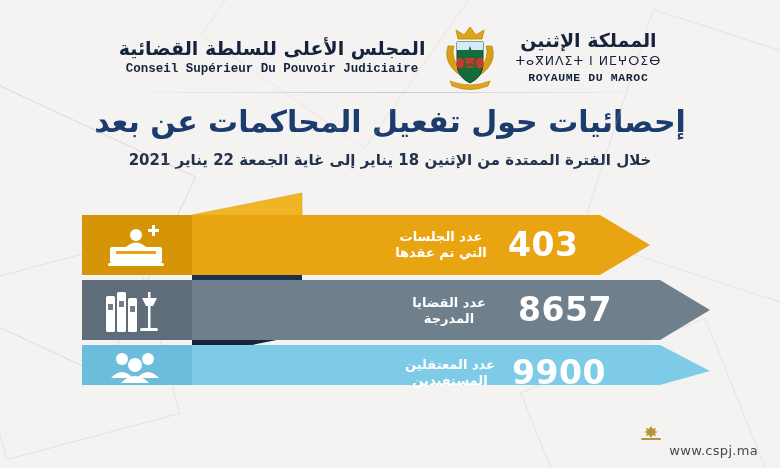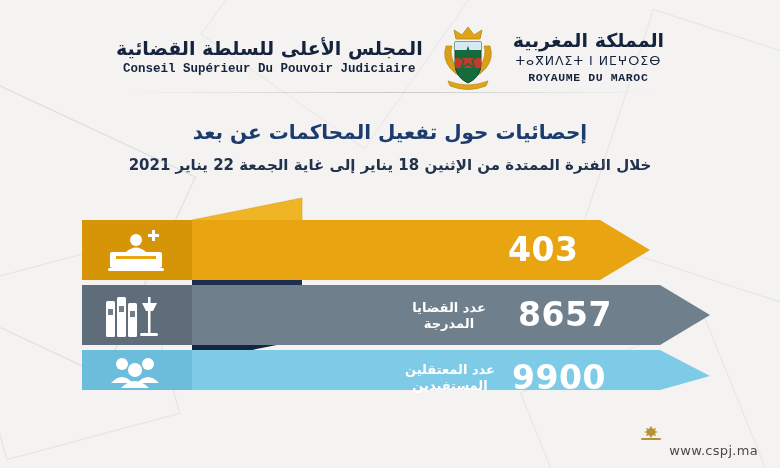--- a/index.html
+++ b/index.html
@@ -77,24 +77,24 @@
   .divider-line {
     position:absolute;
     left:120px; right:120px;
     top:92px;
     height:1px;
     background:linear-gradient(to right, rgba(0,0,0,0), rgba(120,120,120,0.35), rgba(0,0,0,0));
   }
 
   
   .main-title {
-    margin-top:24px;
+    margin-top:8px;
     text-align:center;
     direction:rtl;
-    font-size:20px;
+    font-size:30px;
     font-weight:bold;
     color:#1c3c6e;
     letter-spacing:0px;
   }
   .sub-title {
     margin-top:12px;
     text-align:center;
     direction:rtl;
     font-size:15px;
     font-weight:bold;
@@ -171,21 +171,21 @@
         <path d="M17 18 h26 v8 h-26 z" fill="#d6e9f7"></path>
         <path d="M17 34 h26 v6 q0 2 -0.4 4 h-25.2 q-0.4 -2 -0.4 -4 z" fill="#c23b2e"></path>
 
         <path d="M30 24 l2.6 7.8 h8.2 l-6.6 4.8 2.5 7.8 -6.7 -4.8 -6.7 4.8 2.5 -7.8 -6.6 -4.8 h8.2 z" fill="none" stroke="#166b3a" stroke-width="1.4"></path>
 
         <path d="M10 57 q20 8 40 0 l-2 5 q-18 7 -36 0 z" fill="#e0a419" stroke="#b8860b" stroke-width="0.7"></path>
       </svg>
     </div>
 
     <div class="logo-block right">
-      <div class="ar-title">المملكة المغربية</div>
+      <div class="ar-title">المملكة الإثنين</div>
       <div class="tifinagh">ⵜⴰⴳⵍⴷⵉⵜ ⵏ ⵍⵎⵖⵔⵉⴱ</div>
       <div class="fr-title small">ROYAUME DU MAROC</div>
     </div>
   </div>
 
   <div class="divider-line"></div>
 
   <div class="main-title">إحصائيات حول تفعيل المحاكمات عن بعد</div>
   <div class="sub-title">خلال الفترة الممتدة  من الإثنين 18 يناير إلى غاية الجمعة 22 يناير 2021</div>
 
@@ -233,20 +233,24 @@
       <g transform="translate(108,166)">
         <circle cx="14" cy="8" r="6" fill="#ffffff"></circle>
         <path d="M3 27 q11 -12 22 0 z" fill="#ffffff"></path>
         <circle cx="40" cy="8" r="6" fill="#ffffff"></circle>
         <path d="M29 27 q11 -12 22 0 z" fill="#ffffff"></path>
         <circle cx="27" cy="14" r="7" fill="#ffffff"></circle>
         <path d="M13 32 q14 -14 28 0 z" fill="#ffffff"></path>
       </g>
     </svg>
 
+    <div class="row-label" style="left:386px; top:44px; width:110px;">
+      <span>عدد الجلسات</span><br>
+      <span>التي تم عقدها</span>
+    </div>
     <div class="row-value" style="left:508px; top:40px;">403</div>
 
     <div class="row-label" style="left:394px; top:110px; width:110px;">
       <span>عدد القضايا</span><br>
       <span>المدرجة</span>
     </div>
     <div class="row-value" style="left:498px; top:105px;margin-left:20px;">8657</div>
 
     <div class="row-label" style="left:392px; top:172px; width:116px;">
       <span>عدد المعتقلين</span><br>

